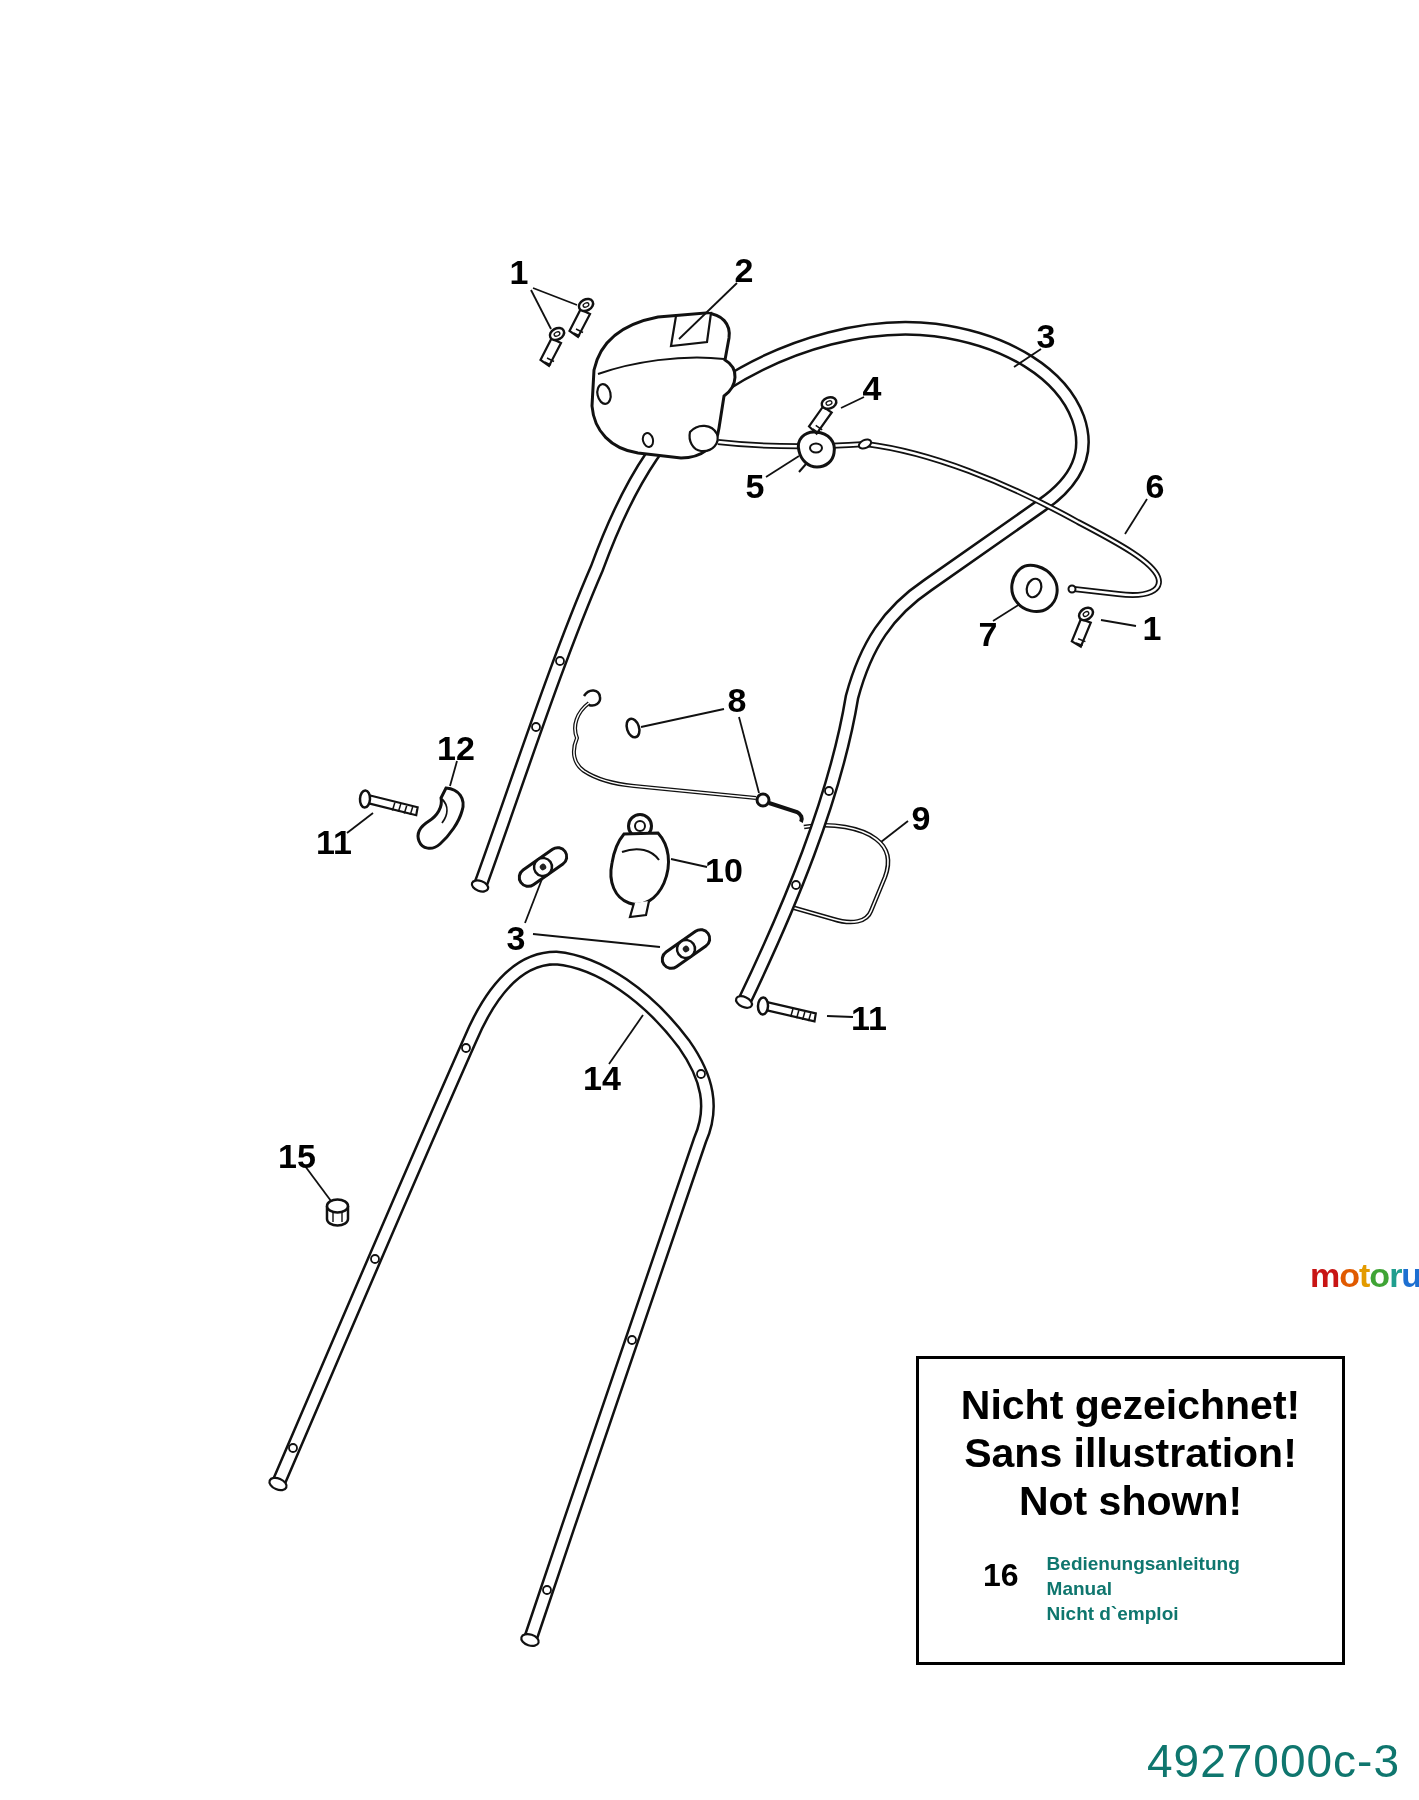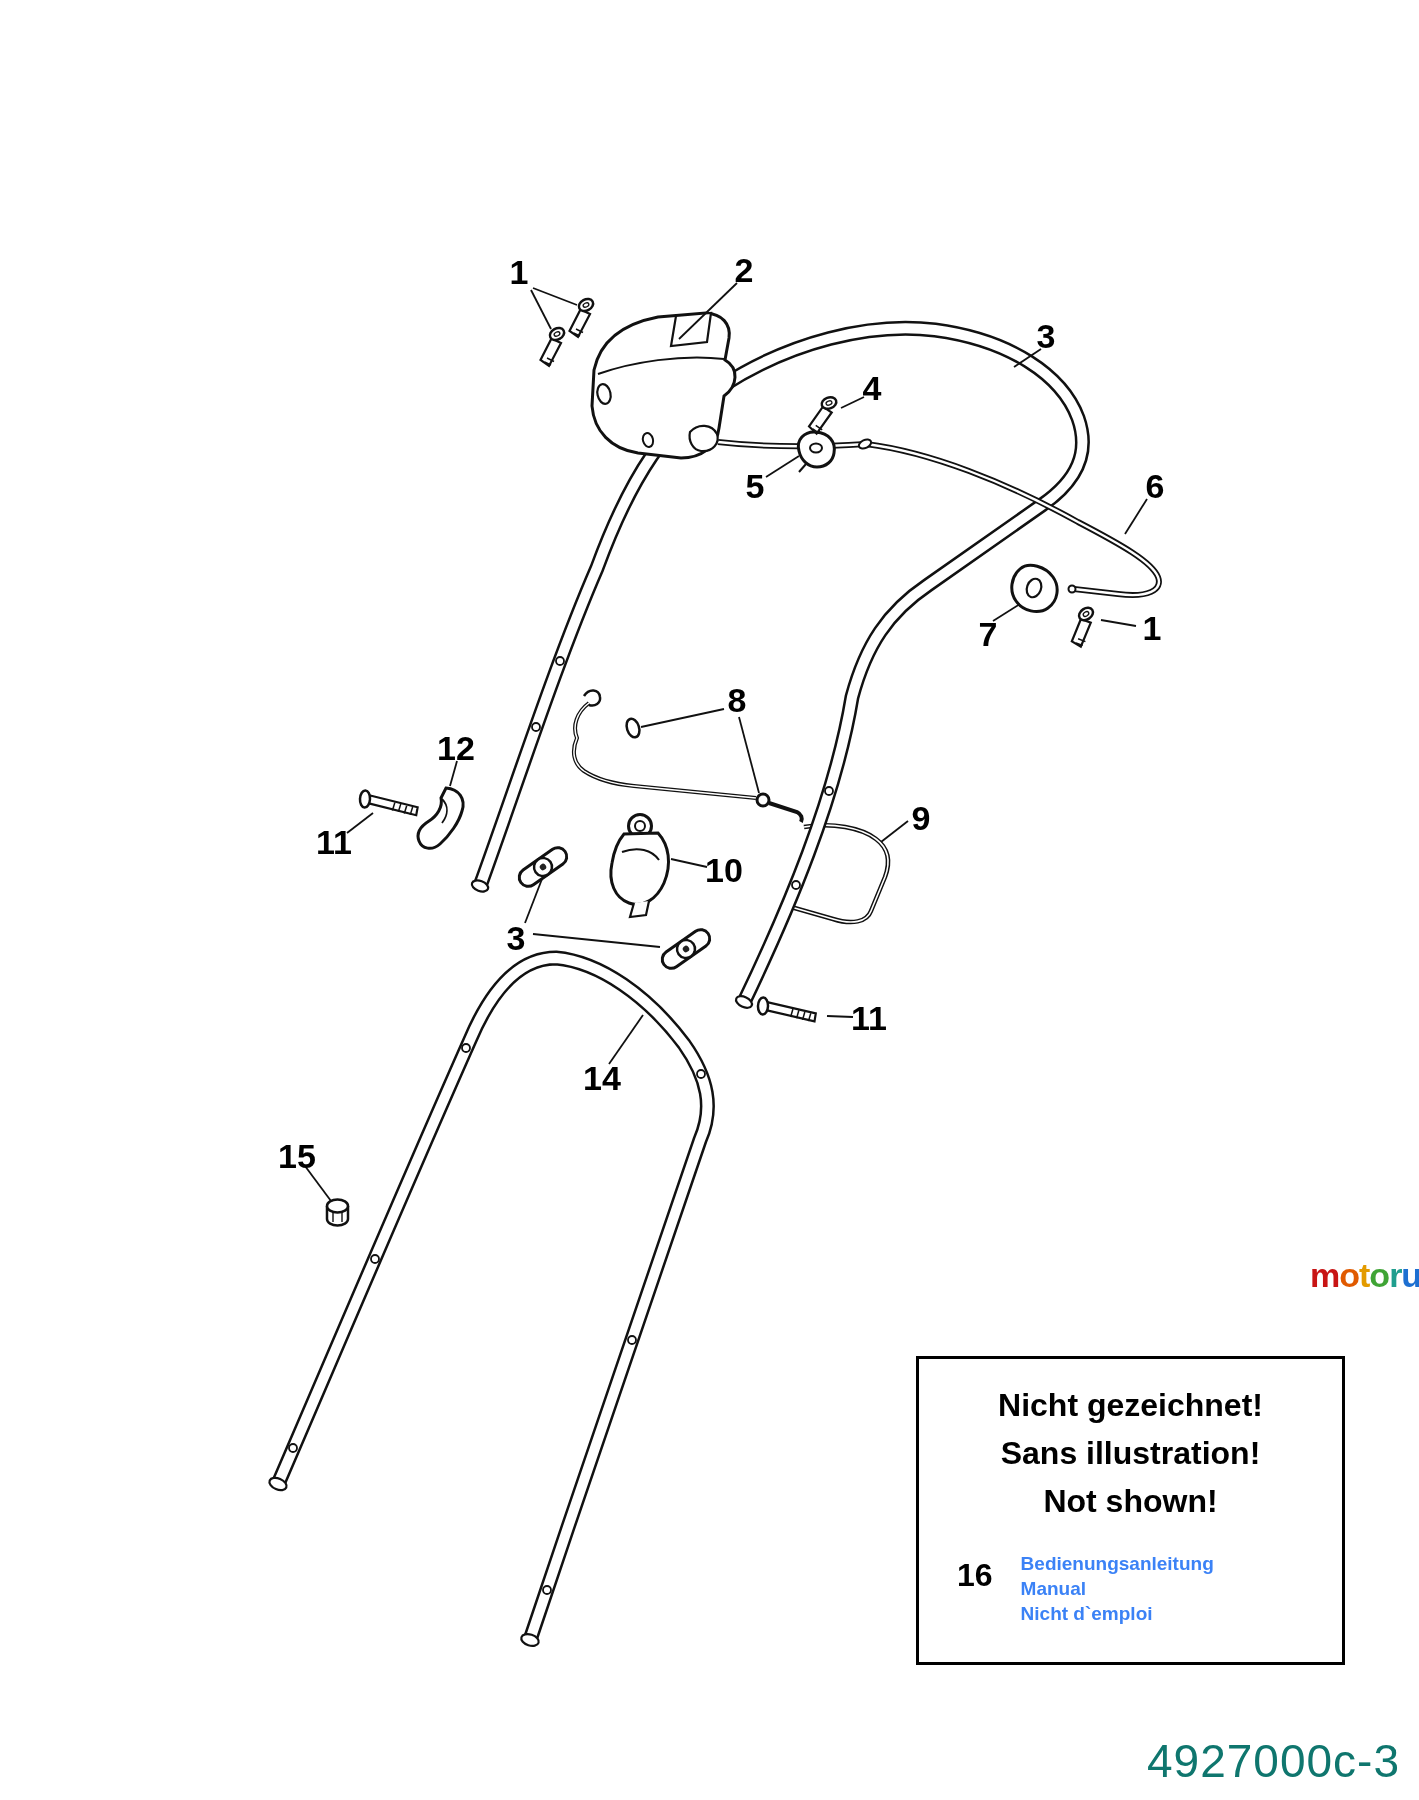--- a/index.html
+++ b/index.html
@@ -11,24 +11,24 @@
   svg.diagram{position:absolute;left:0;top:0;}
   .callout-layer{position:absolute;left:0;top:0;width:100%;height:100%;pointer-events:none;}
   .callout{
     position:absolute;transform:translate(-50%,-50%);
     font-size:34px;font-weight:bold;color:#000;line-height:1;
   }
   .notice-box{
     position:absolute;left:916px;top:1356px;width:429px;height:309px;
     border:3px solid #000;background:#fff;box-sizing:border-box;
   }
-  .notice-lines{margin-top:22px;text-align:center;font-weight:bold;font-size:32px;line-height:48px;color:#000;}
-  .notice-item{display:flex;align-items:flex-start;margin-top:26px;padding-left:38px;gap:28px;}
+  .notice-lines{margin-top:22px;text-align:center;font-weight:bold;font-size:41px;line-height:48px;color:#000;}
+  .notice-item{display:flex;align-items:flex-start;margin-top:26px;padding-left:64px;gap:28px;}
   .item-number{font-size:32px;font-weight:bold;color:#000;line-height:1;padding-top:8px;}
-  .item-lines{font-size:19px;font-weight:bold;line-height:25px;color:#3b82f6;}
+  .item-lines{font-size:19px;font-weight:bold;line-height:25px;color:#0f766e;}
   .part-code{
     position:absolute;left:1000px;top:1734px;width:400px;text-align:right;
     font-size:46px;font-weight:normal;color:#0f766e;letter-spacing:1px;
   }
   .watermark{
     position:absolute;left:1310px;top:1256px;
     font-size:34px;font-weight:bold;letter-spacing:-1px;white-space:nowrap;
   }
   .watermark .suffix{font-size:17px;font-weight:bold;letter-spacing:0;}
 </style>

